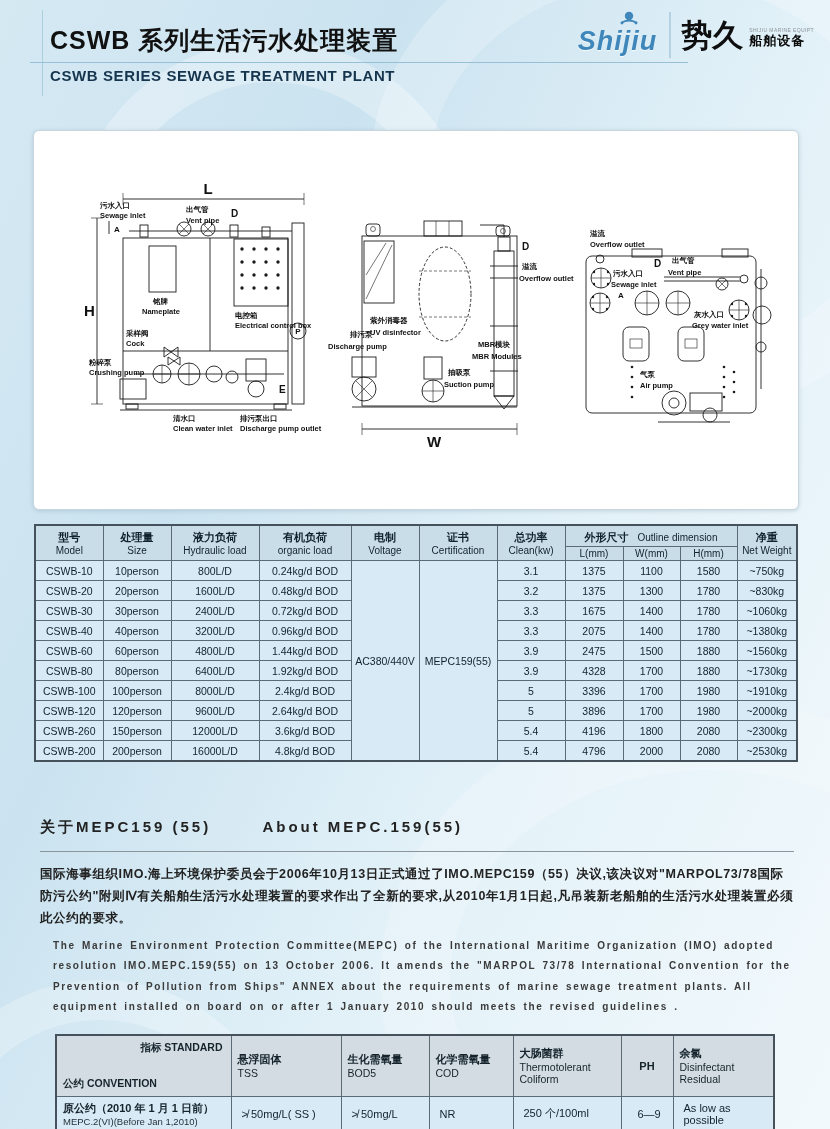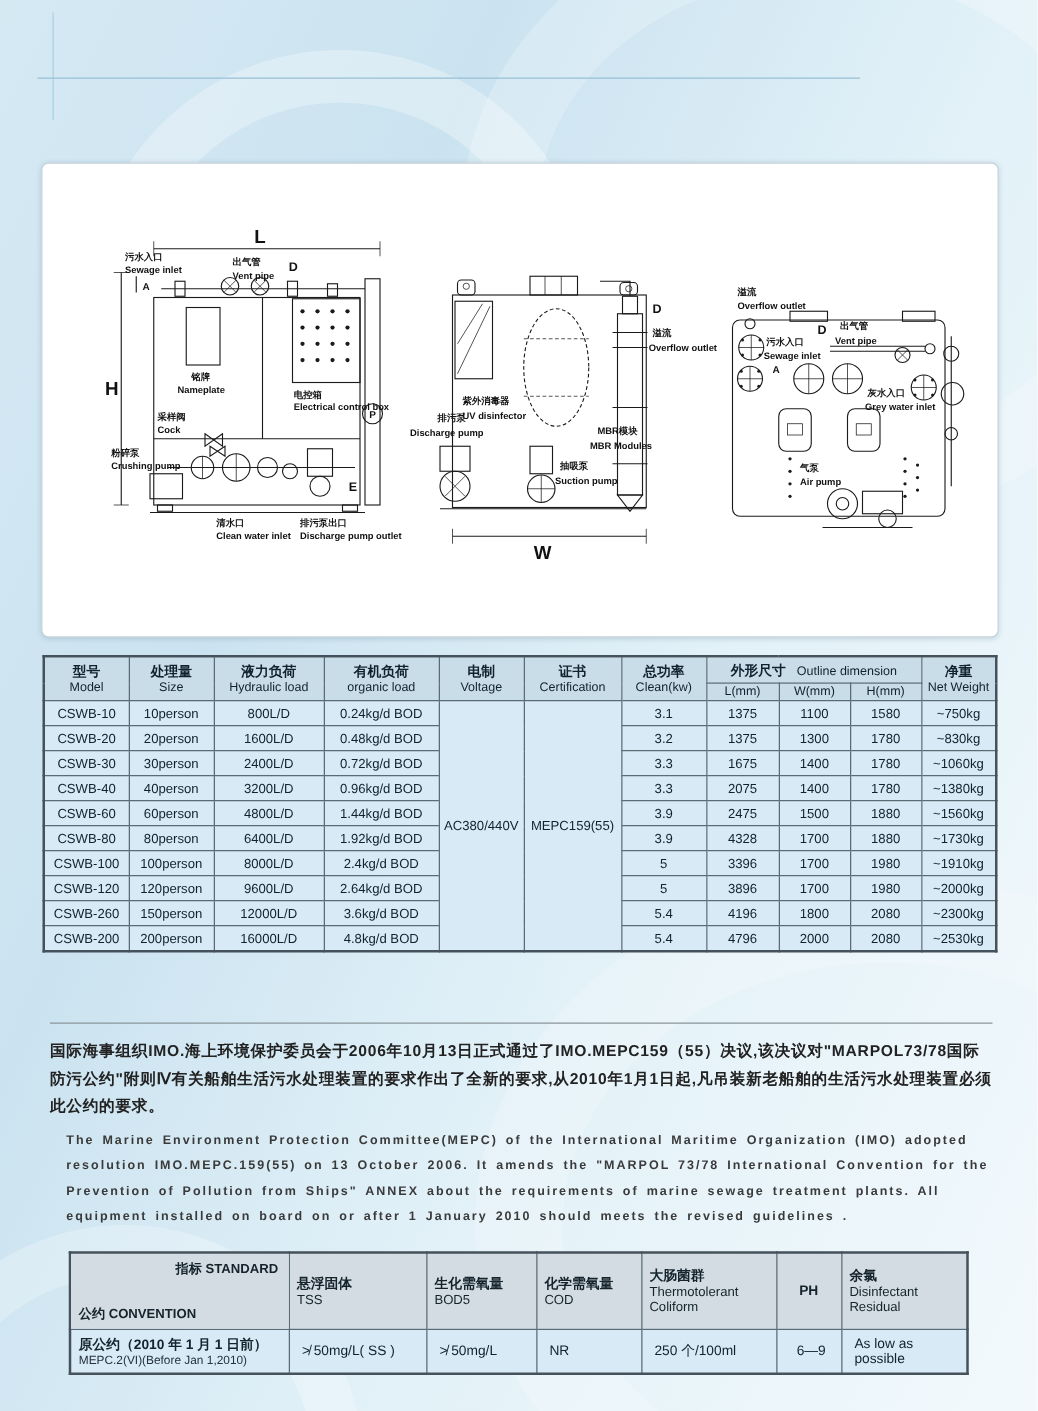--- a/index.html
+++ b/index.html
@@ -84,22 +84,45 @@
 
 <div class="page">
   <div class="swirl sw1"></div>
   <div class="swirl sw2"></div>
   <div class="swirl sw3"></div>
   <div class="swirl sw4"></div>
 
   <div class="content">
     <header>
       <div class="accent-v"></div>
+      <h1>CSWB 系列生活污水处理装置</h1>
       <div class="rule"></div>
-
+      <h2>CSWB SERIES  SEWAGE TREATMENT PLANT</h2>
+
+      <div class="logo">
+        <div class="s-wrap">
+          <span class="mascot">
+            <svg width="22" height="16" viewBox="0 0 22 16">
+              <circle cx="11" cy="6" r="4.2" fill="#3f87ba"></circle>
+              <path d="M3 13 Q11 8 19 13" stroke="#3f87ba" stroke-width="2" fill="none"></path>
+              <circle cx="4" cy="13" r="1.4" fill="#3f87ba"></circle>
+              <circle cx="18" cy="13" r="1.4" fill="#3f87ba"></circle>
+            </svg>
+          </span>
+          <span class="shijiu">Shijiu</span>
+        </div>
+        <span class="ldiv"></span>
+        <div class="zh-block">
+          <span class="zhs">势久</span>
+          <span class="zcol">
+            <small>SHIJIU MARINE EQUIPT</small>
+            <b>船舶设备</b>
+          </span>
+        </div>
+      </div>
     </header>
 
     <section class="panel">
       <svg width="764" height="378" viewBox="0 0 764 378">
 
         <g>
 
           <line class="lt" x1="89" y1="62" x2="89" y2="74"></line>
             <line class="lt" x1="270" y1="62" x2="270" y2="74"></line>
           <line class="ln" x1="89" y1="68" x2="270" y2="68"></line>
@@ -502,20 +525,24 @@
             <td>5.4</td>
             <td>4796</td>
             <td>2000</td>
             <td>2080</td>
             <td>~2530kg</td>
           </tr>
       </tbody>
     </table>
 
     <section class="about">
+      <h3>
+        <span class="tcn">关于MEPC159 (55)</span>
+        <span class="ten">About MEPC.159(55)</span>
+      </h3>
       <hr class="sec-hr">
       <p class="pcn">国际海事组织IMO.海上环境保护委员会于2006年10月13日正式通过了IMO.MEPC159（55）决议,该决议对"MARPOL73/78国际防污公约"附则Ⅳ有关船舶生活污水处理装置的要求作出了全新的要求,从2010年1月1日起,凡吊装新老船舶的生活污水处理装置必须此公约的要求。</p>
       <p class="pen">The Marine Environment Protection Committee(MEPC) of the International Maritime Organization (IMO) adopted resolution IMO.MEPC.159(55) on 13 October 2006. It amends the "MARPOL 73/78 International Convention for the Prevention of Pollution from Ships" ANNEX about the requirements of marine sewage treatment plants. All equipment installed on board on or after 1 January 2010 should meets the revised guidelines .</p>
     </section>
 
     <table class="std">
       <colgroup>
         <col style="width:175px">
           <col style="width:110px">
           <col style="width:88px">

